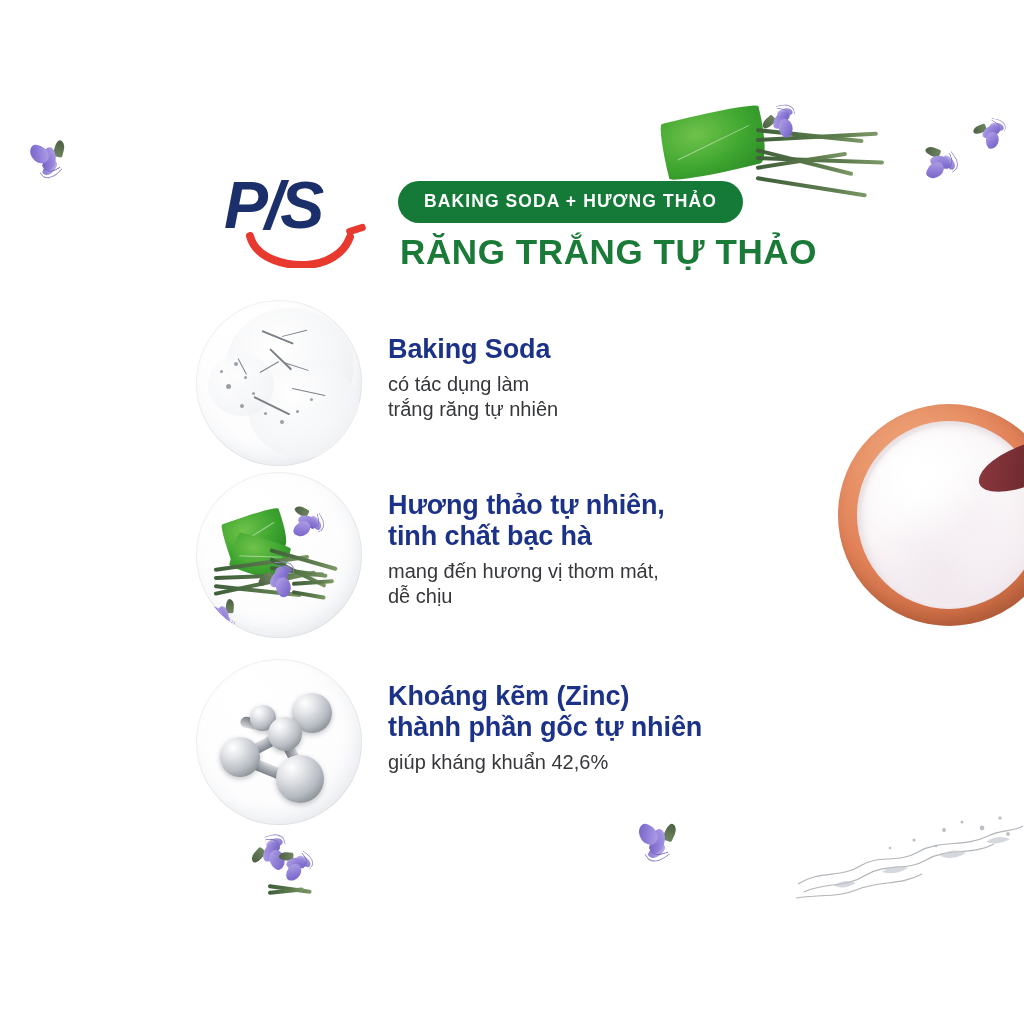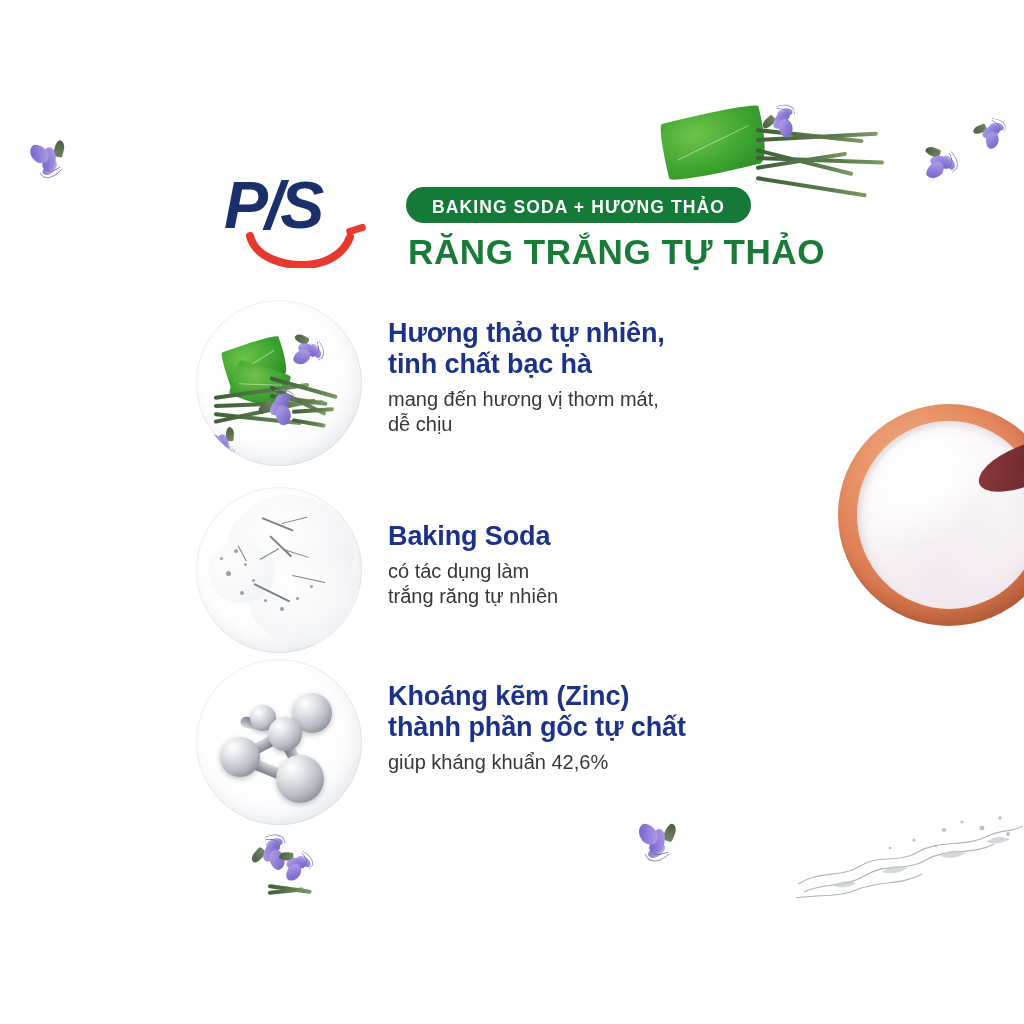--- a/index.html
+++ b/index.html
@@ -165,22 +165,22 @@
     position: relative;
     z-index: 3;
   }
 
   
   .header {
     position: absolute;
     left: 224px;
     top: 176px;
     display: flex;
-    align-items: flex-end;
-    gap: 32px;
+    align-items: center;
+    gap: 24px;
   }
 
   .logo {
     position: relative;
     width: 150px;
     height: 96px;
     flex: none;
   }
   .logo-text {
     position: absolute;
@@ -219,21 +219,21 @@
     padding-top: 4px;
   }
   .badge {
     display: inline-flex;
     align-items: center;
     justify-content: center;
     align-self: flex-start;
     background: #157a37;
     color: #ffffff;
     border-radius: 999px;
-    padding: 10px 26px 5px;
+    padding: 10px 26px 11px;
     font-size: 17.5px;
     font-weight: 600;
     letter-spacing: 1.1px;
     white-space: nowrap;
   }
   .headline {
     color: #1a7a38;
     font-size: 35px;
     font-weight: 700;
     letter-spacing: 0.6px;
@@ -464,20 +464,51 @@
         <div class="logo-dash"></div>
       </div>
 
       <div class="header-right">
         <div class="badge">BAKING SODA + HƯƠNG THẢO</div>
         <div class="headline">RĂNG TRẮNG TỰ THẢO</div>
       </div>
     </div>
 
     <div class="features">
+
+      <div class="feature f1">
+        <div class="f-icon">
+          <div class="powder-blob" style="left:30px; top:8px;  width:128px; height:116px;"></div>
+          <div class="powder-blob" style="left:52px; top:62px; width:112px; height:96px; opacity:.9;"></div>
+          <div class="powder-blob" style="left:12px; top:54px; width:66px;  height:62px; opacity:.75;"></div>
+          <div class="crack" style="left:66px;  top:30px; width:34px; height:1.5px; transform: rotate(22deg);"></div>
+          <div class="crack" style="left:86px;  top:36px; width:26px; height:1.2px; transform: rotate(-14deg);"></div>
+          <div class="crack" style="left:74px;  top:48px; width:30px; height:1.6px; transform: rotate(44deg);"></div>
+          <div class="crack" style="left:88px;  top:62px; width:26px; height:1.2px; transform: rotate(18deg);"></div>
+          <div class="crack" style="left:64px;  top:72px; width:22px; height:1.3px; transform: rotate(-30deg);"></div>
+          <div class="crack" style="left:96px;  top:88px; width:34px; height:1.4px; transform: rotate(12deg);"></div>
+          <div class="crack" style="left:58px;  top:96px; width:40px; height:1.5px; transform: rotate(26deg);"></div>
+          <div class="crack" style="left:42px;  top:58px; width:18px; height:1.2px; transform: rotate(62deg);"></div>
+          <div class="speck" style="left:38px; top:62px; width:4px;  height:4px;"></div>
+          <div class="speck" style="left:48px; top:76px; width:3px;  height:3px;"></div>
+          <div class="speck" style="left:30px; top:84px; width:5px;  height:5px;"></div>
+          <div class="speck" style="left:56px; top:92px; width:3px;  height:3px;"></div>
+          <div class="speck" style="left:44px; top:104px; width:4px; height:4px;"></div>
+          <div class="speck" style="left:68px; top:112px; width:3px; height:3px;"></div>
+          <div class="speck" style="left:84px; top:120px; width:4px; height:4px;"></div>
+          <div class="speck" style="left:100px; top:110px; width:3px; height:3px;"></div>
+          <div class="speck" style="left:24px; top:70px; width:3px;  height:3px;"></div>
+          <div class="speck" style="left:114px; top:98px; width:3px; height:3px;"></div>
+        </div>
+        <div class="f-body">
+          <h3 class="f-title">Baking Soda</h3>
+          <p class="f-desc">có tác dụng làm
+trắng răng tự nhiên</p>
+        </div>
+      </div>
 
       <div class="feature f2">
         <div class="f-icon">
 
           <div class="mint" style="left:28px; top:42px; width:62px; height:42px; transform: rotate(-20deg);"></div>
           <div class="mint" style="left:36px; top:66px; width:56px; height:38px; transform: rotate(14deg);"></div>
 
           <div class="sprig" style="left:18px; top:96px;">
             <div class="needle" style="width:96px;  top:0px;  transform: rotate(-8deg);"></div>
             <div class="needle" style="width:110px; top:8px;  transform: rotate(-2deg);"></div>
@@ -520,68 +551,37 @@
           </div>
         </div>
         <div class="f-body">
           <h3 class="f-title">Hương thảo tự nhiên,
 tinh chất bạc hà</h3>
           <p class="f-desc">mang đến hương vị thơm mát,
 dễ chịu</p>
         </div>
       </div>
 
-      <div class="feature f1">
-        <div class="f-icon">
-          <div class="powder-blob" style="left:30px; top:8px;  width:128px; height:116px;"></div>
-          <div class="powder-blob" style="left:52px; top:62px; width:112px; height:96px; opacity:.9;"></div>
-          <div class="powder-blob" style="left:12px; top:54px; width:66px;  height:62px; opacity:.75;"></div>
-          <div class="crack" style="left:66px;  top:30px; width:34px; height:1.5px; transform: rotate(22deg);"></div>
-          <div class="crack" style="left:86px;  top:36px; width:26px; height:1.2px; transform: rotate(-14deg);"></div>
-          <div class="crack" style="left:74px;  top:48px; width:30px; height:1.6px; transform: rotate(44deg);"></div>
-          <div class="crack" style="left:88px;  top:62px; width:26px; height:1.2px; transform: rotate(18deg);"></div>
-          <div class="crack" style="left:64px;  top:72px; width:22px; height:1.3px; transform: rotate(-30deg);"></div>
-          <div class="crack" style="left:96px;  top:88px; width:34px; height:1.4px; transform: rotate(12deg);"></div>
-          <div class="crack" style="left:58px;  top:96px; width:40px; height:1.5px; transform: rotate(26deg);"></div>
-          <div class="crack" style="left:42px;  top:58px; width:18px; height:1.2px; transform: rotate(62deg);"></div>
-          <div class="speck" style="left:38px; top:62px; width:4px;  height:4px;"></div>
-          <div class="speck" style="left:48px; top:76px; width:3px;  height:3px;"></div>
-          <div class="speck" style="left:30px; top:84px; width:5px;  height:5px;"></div>
-          <div class="speck" style="left:56px; top:92px; width:3px;  height:3px;"></div>
-          <div class="speck" style="left:44px; top:104px; width:4px; height:4px;"></div>
-          <div class="speck" style="left:68px; top:112px; width:3px; height:3px;"></div>
-          <div class="speck" style="left:84px; top:120px; width:4px; height:4px;"></div>
-          <div class="speck" style="left:100px; top:110px; width:3px; height:3px;"></div>
-          <div class="speck" style="left:24px; top:70px; width:3px;  height:3px;"></div>
-          <div class="speck" style="left:114px; top:98px; width:3px; height:3px;"></div>
-        </div>
-        <div class="f-body">
-          <h3 class="f-title">Baking Soda</h3>
-          <p class="f-desc">có tác dụng làm
-trắng răng tự nhiên</p>
-        </div>
-      </div>
-
       <div class="feature f3">
         <div class="f-icon">
 
           <div class="bond" style="left:84px; top:70px;  width:44px; transform: rotate(-36deg);"></div>
           <div class="bond" style="left:70px; top:62px;  width:26px; transform: rotate(-168deg);"></div>
           <div class="bond" style="left:46px; top:92px;  width:52px; transform: rotate(-28deg);"></div>
           <div class="bond" style="left:50px; top:96px;  width:58px; transform: rotate(22deg);"></div>
           <div class="bond" style="left:90px; top:78px;  width:34px; transform: rotate(62deg);"></div>
 
           <div class="atom" style="left:96px; top:34px;  width:40px; height:40px;"></div>
           <div class="atom" style="left:54px; top:46px;  width:26px; height:26px;"></div>
           <div class="atom" style="left:72px; top:58px;  width:34px; height:34px;"></div>
           <div class="atom" style="left:24px; top:78px;  width:40px; height:40px;"></div>
           <div class="atom" style="left:80px; top:96px;  width:48px; height:48px;"></div>
         </div>
         <div class="f-body">
           <h3 class="f-title">Khoáng kẽm (Zinc)
-thành phần gốc tự chất</h3>
+thành phần gốc tự nhiên</h3>
           <p class="f-desc">giúp kháng khuẩn 42,6%</p>
         </div>
       </div>
 
     </div>
   </div>
 </div>
 
 </body></html>

